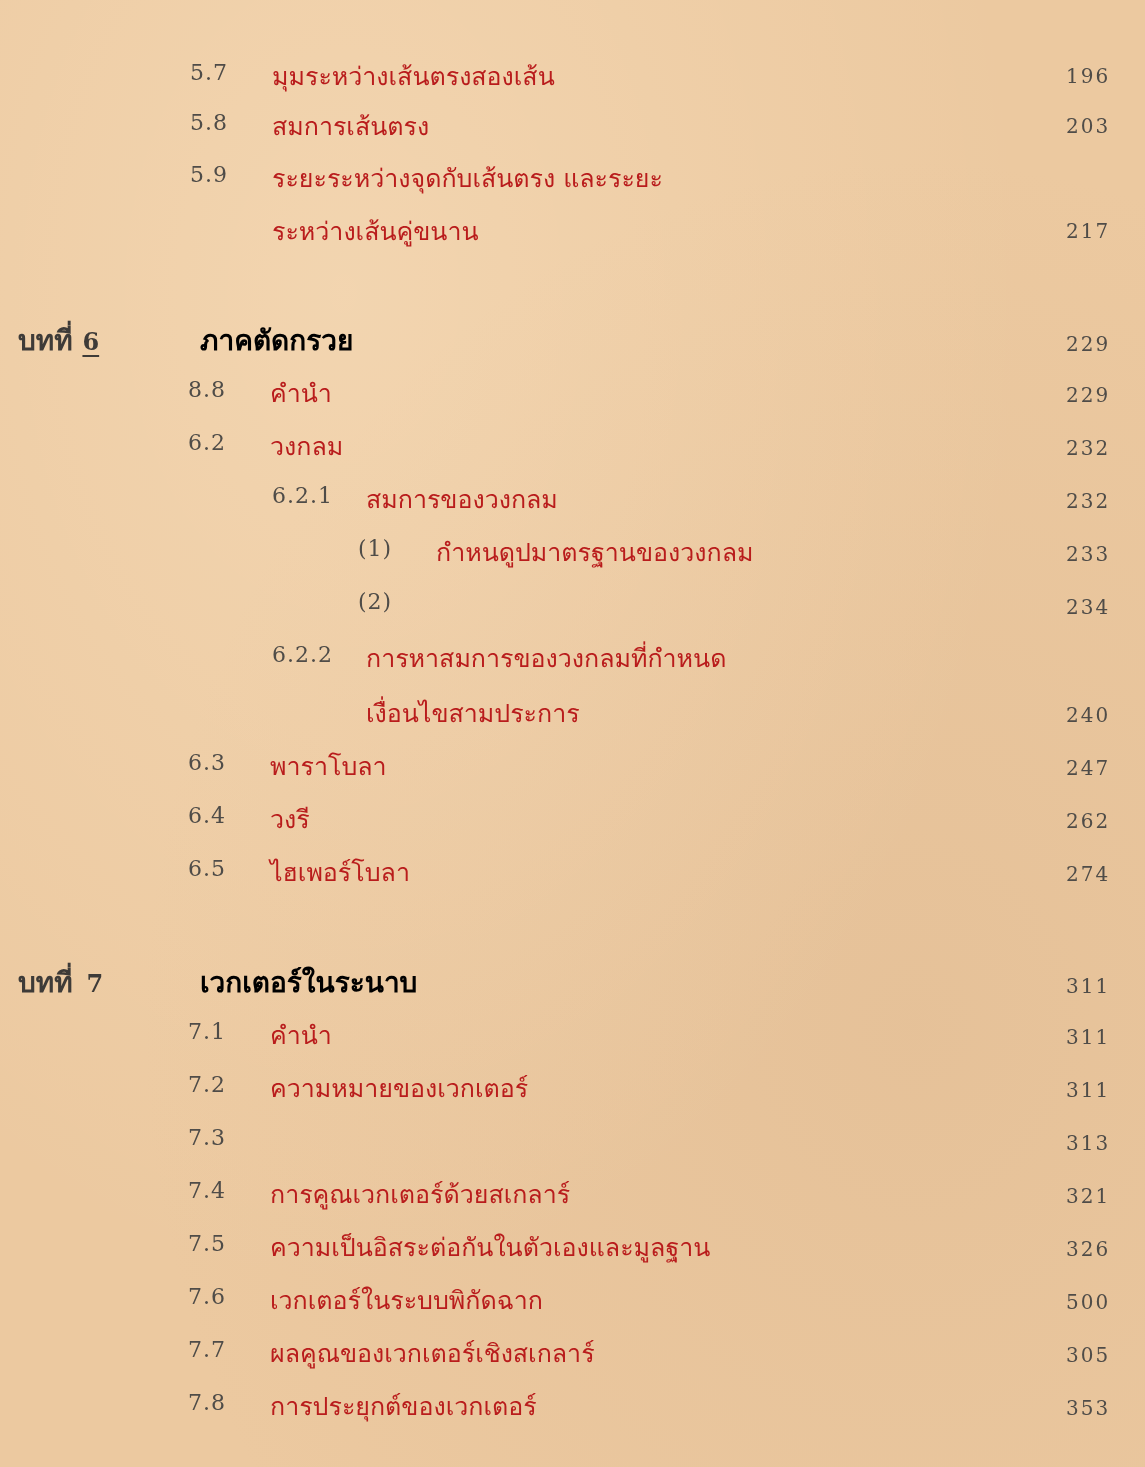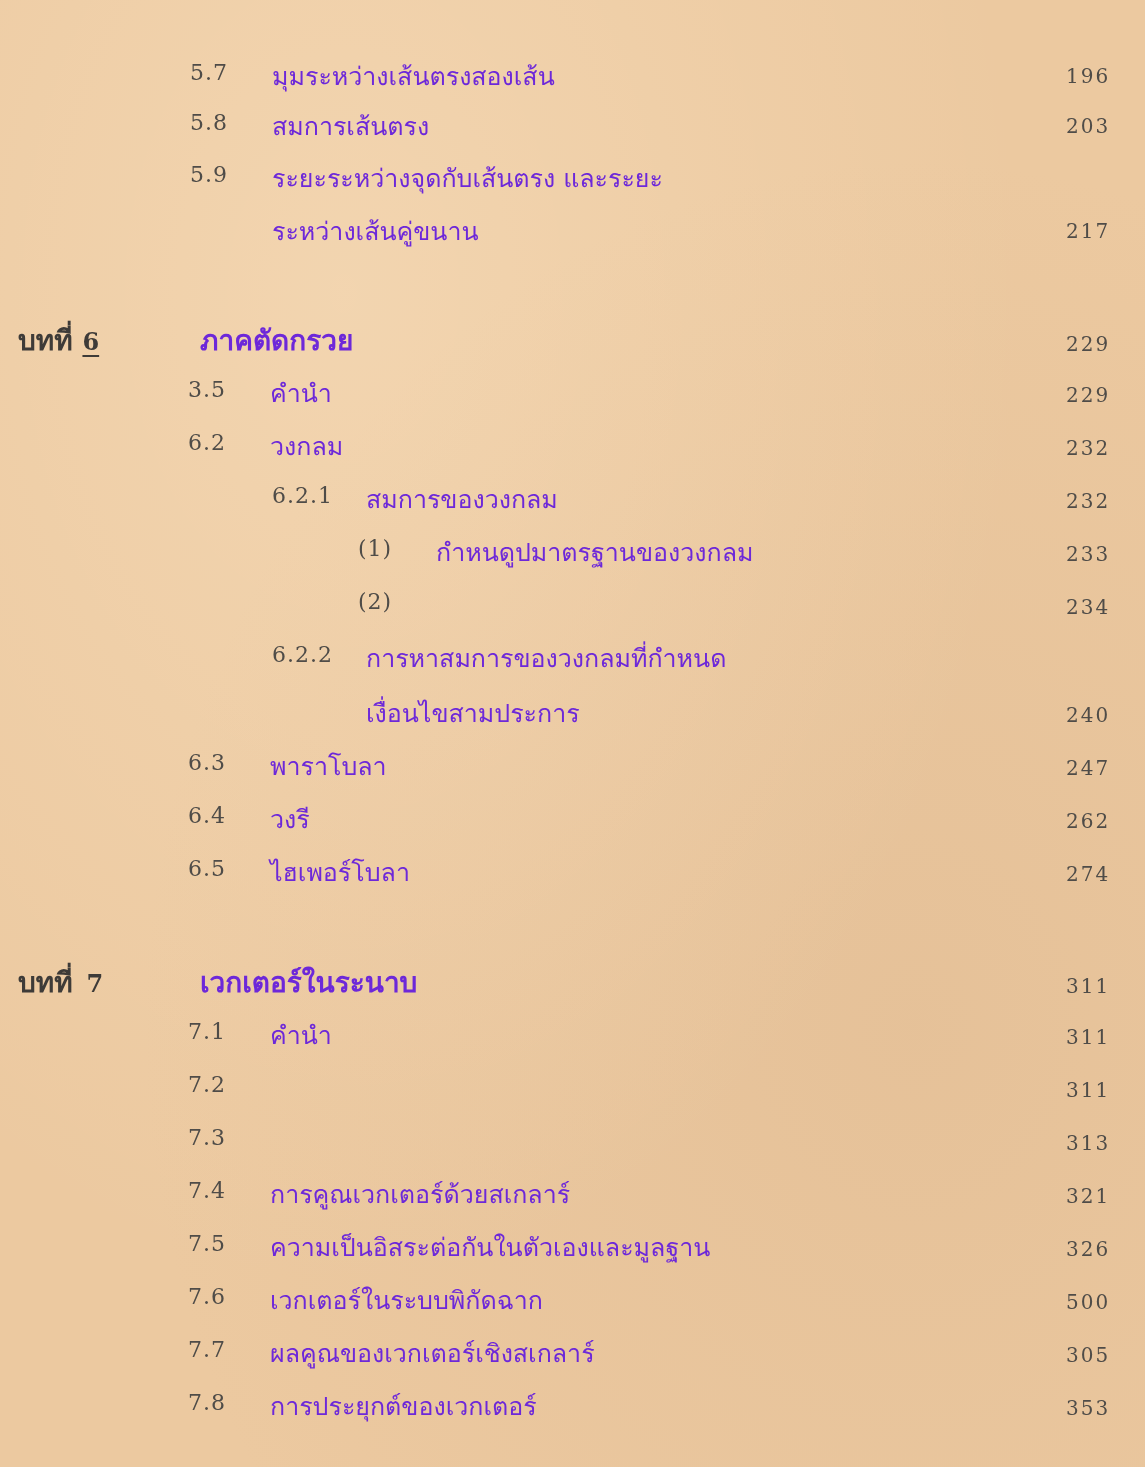--- a/index.html
+++ b/index.html
@@ -11,32 +11,32 @@
         radial-gradient(ellipse at 80% 70%, rgba(210,170,130,0.25), transparent 60%);
       color: #4b4946;
       font-family: "DejaVu Sans", sans-serif;
       position: relative;
     }
     .row { position: absolute; left: 0; width: 1145px; height: 40px; }
     .num {
       position: absolute; font-family: "DejaVu Serif", serif; font-size: 22px;
       color: #4f4c48; letter-spacing: 1px;
     }
-    .title { position: absolute; font-size: 25px; color: #6d28d9; white-space: nowrap; }
+    .title { position: absolute; font-size: 25px; color: #b91c1c; white-space: nowrap; }
     .page {
       position: absolute; left: 1066px; font-family: "DejaVu Serif", serif;
       font-size: 20px; color: #4f4c48; letter-spacing: 2px;
     }
     .chapter-label {
       position: absolute; left: 18px; font-size: 28px; font-weight: bold; color: #3e3b38;
       white-space: nowrap;
     }
     .chapter-label .cnum { font-family: "DejaVu Serif", serif; font-size: 24px; }
     .chapter-label .underline { text-decoration: underline; text-decoration-thickness: 2px; text-underline-offset: 5px; }
-    .chapter-title { position: absolute; left: 200px; font-size: 28px; font-weight: bold; color: #6d28d9; white-space: nowrap; }
+    .chapter-title { position: absolute; left: 200px; font-size: 28px; font-weight: bold; color: #000000; white-space: nowrap; }
   </style>
 </head>
 <body>
 
 <div class="row" style="top:58px">
   <span class="num" style="left:190px;top:2px">5.7</span>
   <span class="title" style="left:272px;top:-2px">มุมระหว่างเส้นตรงสองเส้น</span>
   <span class="page" style="top:6px">196</span>
 </div>
 <div class="row" style="top:108px">
@@ -55,21 +55,21 @@
 
 <div class="row" style="top:322px">
   <span class="chapter-label" style="top:-4px">
     <span>บทที่</span>
     <span class="cnum underline">6</span>
   </span>
   <span class="chapter-title" style="top:-4px">ภาคตัดกรวย</span>
   <span class="page" style="top:10px">229</span>
 </div>
 <div class="row" style="top:375px">
-  <span class="num" style="left:188px;top:2px">3.5</span>
+  <span class="num" style="left:188px;top:2px">8.8</span>
   <span class="title" style="left:270px;top:-2px">คำนำ</span>
   <span class="page" style="top:8px">229</span>
 </div>
 <div class="row" style="top:428px">
   <span class="num" style="left:188px;top:2px">6.2</span>
   <span class="title" style="left:270px;top:-2px">วงกลม</span>
   <span class="page" style="top:8px">232</span>
 </div>
 <div class="row" style="top:481px">
   <span class="num" style="left:272px;top:2px">6.2.1</span>
@@ -117,20 +117,21 @@
   <span class="chapter-title" style="top:-4px">เวกเตอร์ในระนาบ</span>
   <span class="page" style="top:10px">311</span>
 </div>
 <div class="row" style="top:1017px">
   <span class="num" style="left:188px;top:2px">7.1</span>
   <span class="title" style="left:270px;top:-2px">คำนำ</span>
   <span class="page" style="top:8px">311</span>
 </div>
 <div class="row" style="top:1070px">
   <span class="num" style="left:188px;top:2px">7.2</span>
+  <span class="title" style="left:270px;top:-2px">ความหมายของเวกเตอร์</span>
   <span class="page" style="top:8px">311</span>
 </div>
 <div class="row" style="top:1123px">
   <span class="num" style="left:188px;top:2px">7.3</span>
   <span class="page" style="top:8px">313</span>
 </div>
 <div class="row" style="top:1176px">
   <span class="num" style="left:188px;top:2px">7.4</span>
   <span class="title" style="left:270px;top:-2px">การคูณเวกเตอร์ด้วยสเกลาร์</span>
   <span class="page" style="top:8px">321</span>

